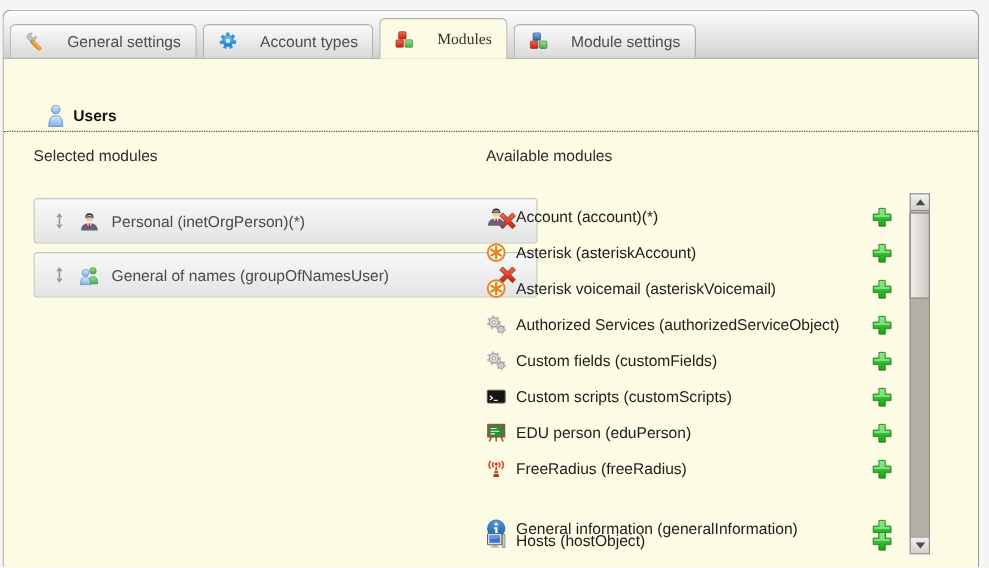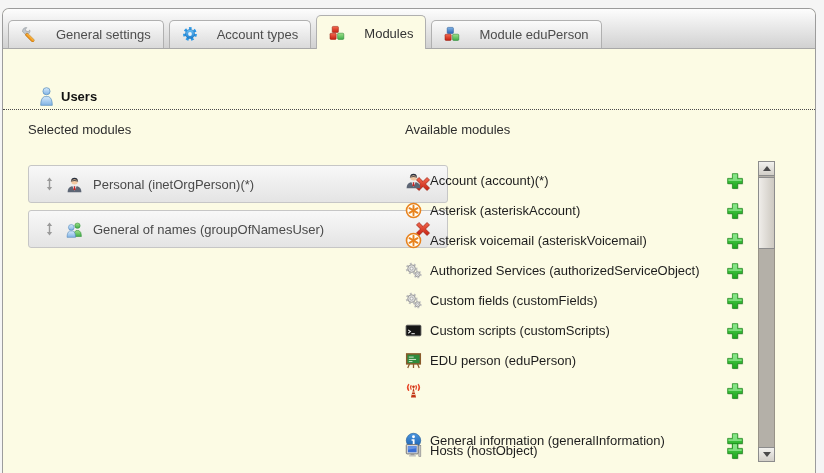--- a/index.html
+++ b/index.html
@@ -24,21 +24,21 @@
   .tab {
     display:flex; align-items:center; gap:19px;
     padding:5px 12px 6px 12px; margin-right:5px;
     background:linear-gradient(#fbfbfb,#dadada);
     border:1px solid #b0b0b0; border-bottom:none;
     border-radius:5px 5px 0 0;
     color:#4d4d4d; white-space:nowrap; cursor:pointer; position:relative; z-index:1;
   }
   .tab.active {
     background:#fcfbe4; color:#333;
-    padding-top:9px; padding-bottom:8px; margin-bottom:-1px; z-index:3;
+    padding-top:9px; padding-bottom:8px; margin-bottom:-1px; z-index:3;font-family:Liberation Serif, serif;
   }
   .tab-icon { width:16px; height:16px; flex:0 0 auto; }
 
   
   .section-head {
     position:absolute; left:0; top:77px; width:100%; height:24px;
     border-bottom:1px dotted #4a4a4a;
   }
   .section-head .head-icon { position:absolute; left:36px; bottom:3px; width:15px; height:19px; }
   .section-head .head-title { position:absolute; left:58px; bottom:5px; font-weight:bold; color:#111; }
@@ -267,21 +267,21 @@
       <div class="tab active">
         <svg class="tab-icon">
             <use href="#modules-icon"></use>
           </svg>
         <span>Modules</span>
       </div>
       <div class="tab">
         <svg class="tab-icon">
             <use href="#module-settings-icon"></use>
           </svg>
-        <span>Module eduPerson</span>
+        <span>Module settings</span>
       </div>
     </div>
 
     <div class="section-head">
       <svg class="head-icon" viewBox="0 0 14 18">
           <use href="#user-icon"></use>
         </svg>
       <span class="head-title">Users</span>
     </div>
 
@@ -391,20 +391,21 @@
       <button class="plus-btn">
           <svg>
             <use href="#add-plus-icon"></use>
           </svg>
         </button>
     </div>
     <div class="avail-row" style="top:366px">
       <svg class="li-icon">
           <use href="#radio-icon"></use>
         </svg>
+      <span>FreeRadius (freeRadius)</span>
       <button class="plus-btn">
           <svg>
             <use href="#add-plus-icon"></use>
           </svg>
         </button>
     </div>
     <div class="avail-row" style="top:416px">
       <svg class="li-icon">
           <use href="#info-icon"></use>
         </svg>

